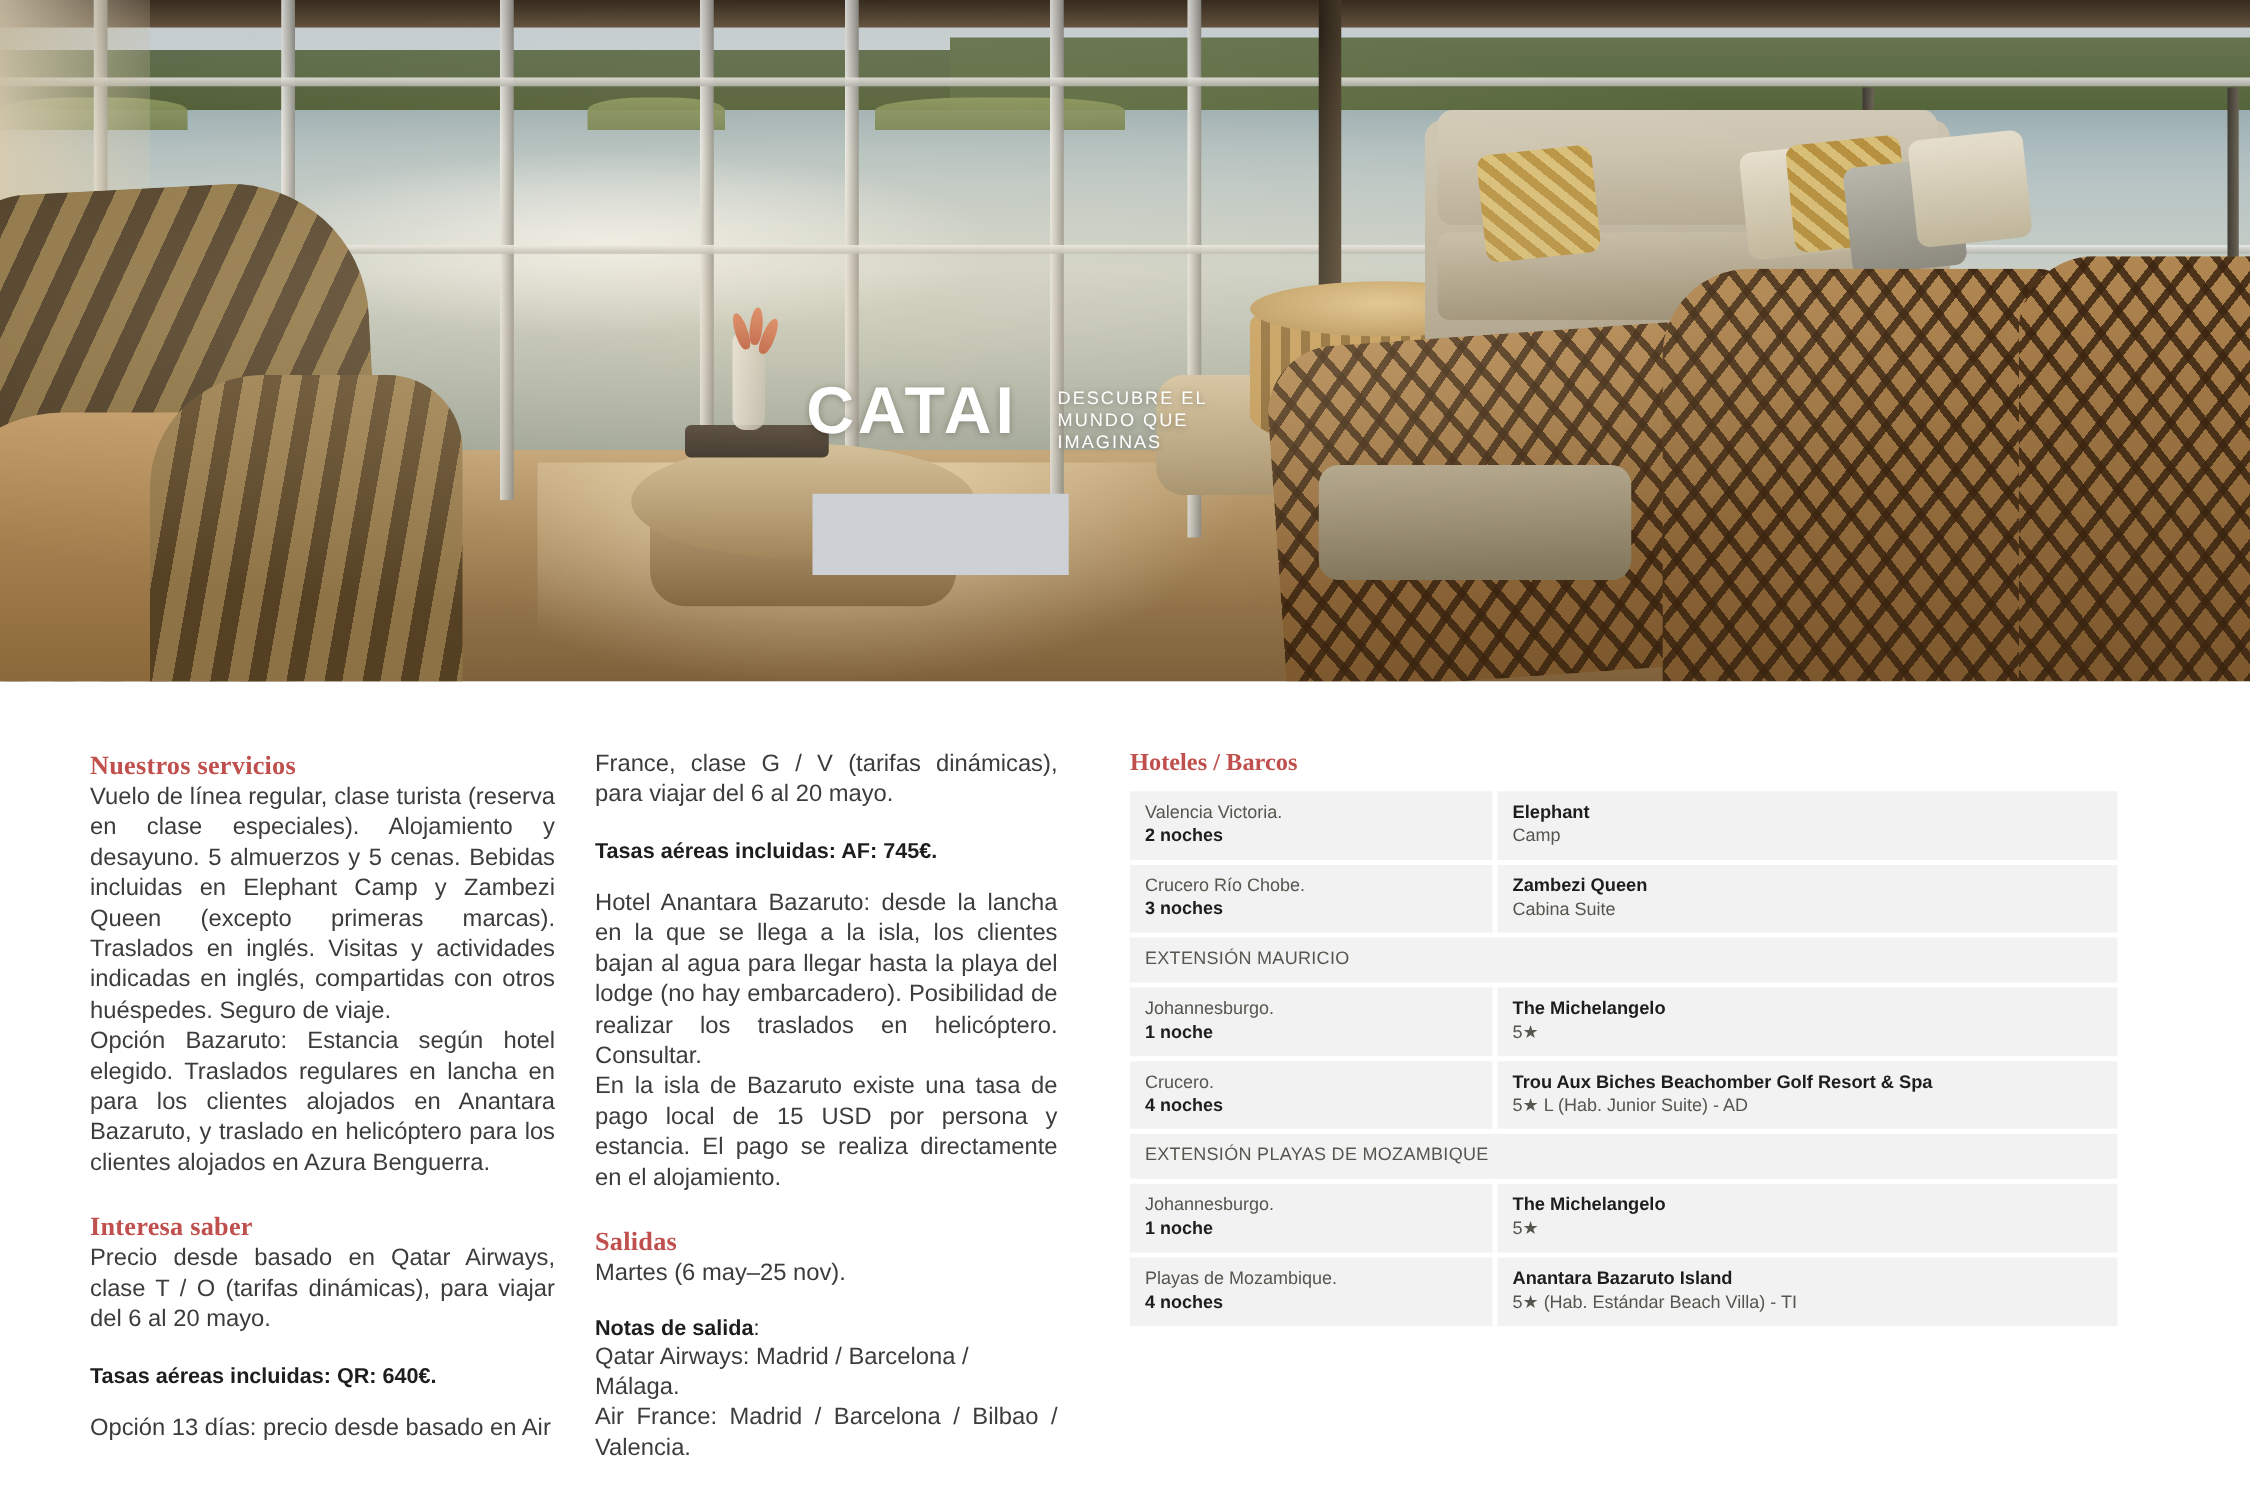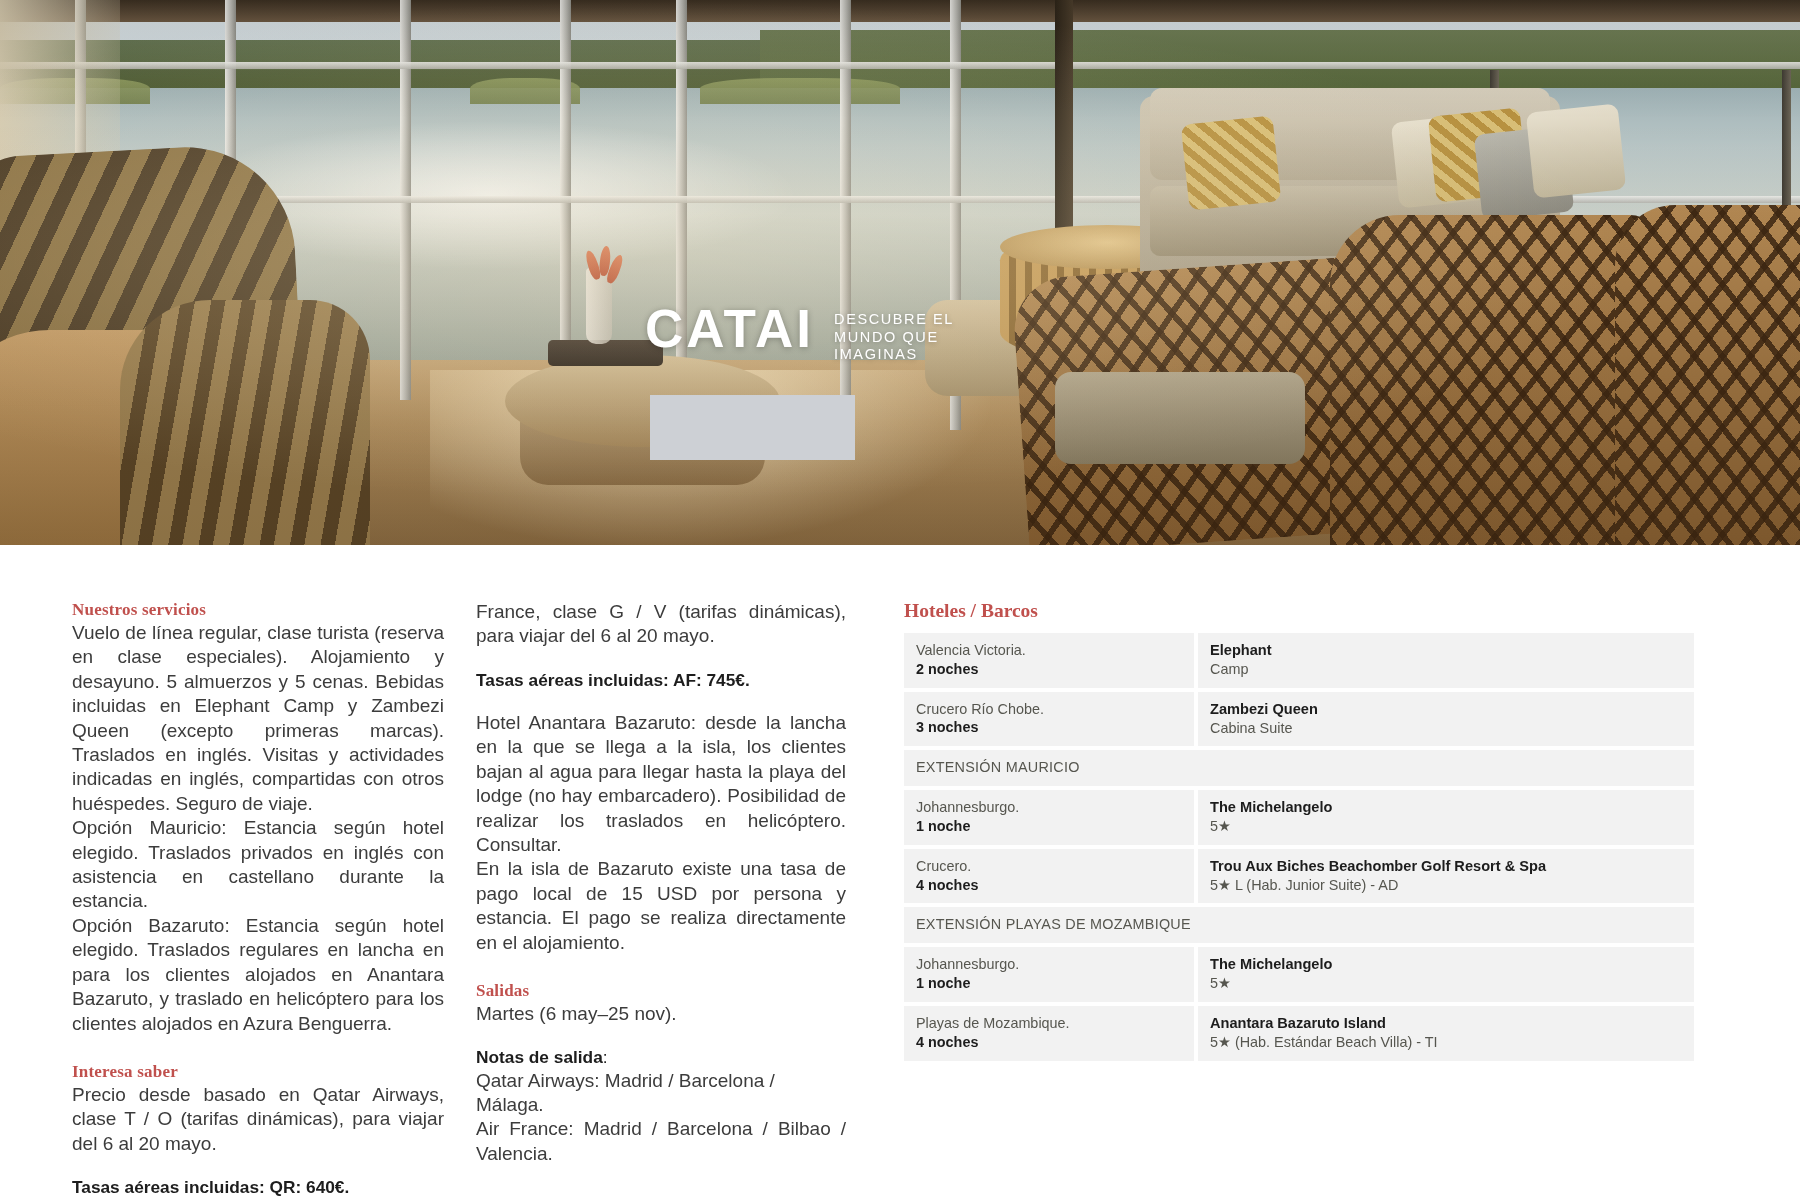--- a/index.html
+++ b/index.html
@@ -222,21 +222,21 @@
   .hero-grade {
     position: absolute; inset: 0;
     background:
       radial-gradient(ellipse at 36% 46%, rgba(255,236,196,.30), rgba(255,236,196,0) 60%),
       linear-gradient(180deg, rgba(20,12,0,.10) 0%, rgba(20,12,0,0) 22%, rgba(40,22,0,.14) 100%);
   }
 
   
   .logo-wrap {
     position: absolute; left: 645px; top: 305px;
-    display: flex; align-items: flex-start; gap: 20px;
+    display: flex; align-items: flex-start; gap: 32px;
     z-index: 6;
   }
   .logo-word {
     font-family: "Liberation Sans", sans-serif;
     font-size: 53px;
     font-weight: 700;
     letter-spacing: 3px;
     color: #ffffff;
     line-height: .92;
     text-shadow: 0 1px 6px rgba(0,0,0,.28);
@@ -266,21 +266,21 @@
     gap: 0;
   }
 
   .col { }
   .col-1 { width: 404px; padding-right: 32px; }
   .col-2 { width: 400px; padding-right: 30px; }
   .col-3 { width: 830px; padding-left: 28px; }
 
   h2.section-head {
     font-family: "Liberation Serif", serif;
-    font-size: 17px;
+    font-size: 21px;
     font-weight: 700;
     color: #c0504d;
     margin-bottom: 1px;
     letter-spacing: .2px;
   }
   h2.section-head.spaced { margin-top: 26px; }
 
   p.body {
     font-size: 19px;
     line-height: 1.285;
@@ -411,21 +411,20 @@
         <div>IMAGINAS</div>
       </div>
     </div>
   </div>
 
   <div class="content">
 
     <div class="col col-1">
       <h2 class="section-head">Nuestros servicios</h2>
       <p class="body">Vuelo de línea regular, clase turista (reserva en clase especiales). Alojamiento y desayuno. 5 almuerzos y 5 cenas. Bebidas incluidas en Elephant Camp y Zambezi Queen (excepto primeras marcas). Traslados en inglés. Visitas y actividades indicadas en inglés, compartidas con otros huéspedes. Seguro de viaje.</p>
-      <p class="body">Opción Mauricio: Estancia según hotel elegido. Traslados privados en inglés con asistencia en castellano durante la estancia.</p>
       <p class="body">Opción Bazaruto: Estancia según hotel elegido. Traslados regulares en lancha en para los clientes alojados en Anantara Bazaruto, y traslado en helicóptero para los clientes alojados en Azura Benguerra.</p>
 
       <h2 class="section-head spaced">Interesa saber</h2>
       <p class="body">Precio desde basado en Qatar Airways, clase T / O (tarifas dinámicas), para viajar del 6 al 20 mayo.</p>
 
       <p class="bold-line">Tasas aéreas incluidas: QR: 640€.</p>
 
       <p class="body gap">Opción 13 días: precio desde basado en Air</p>
     </div>
 

